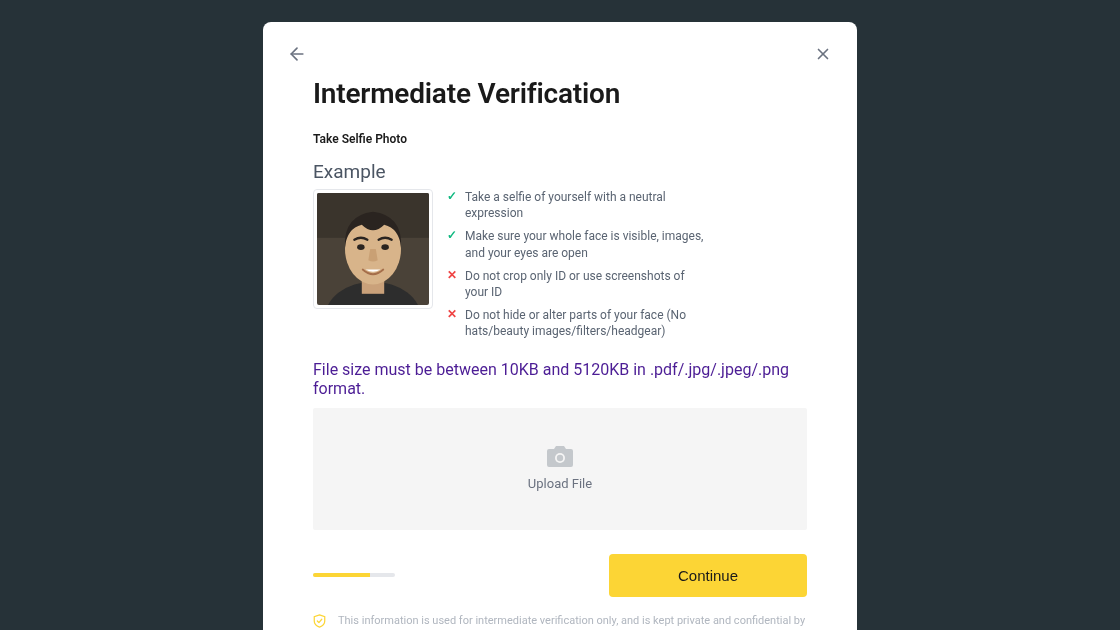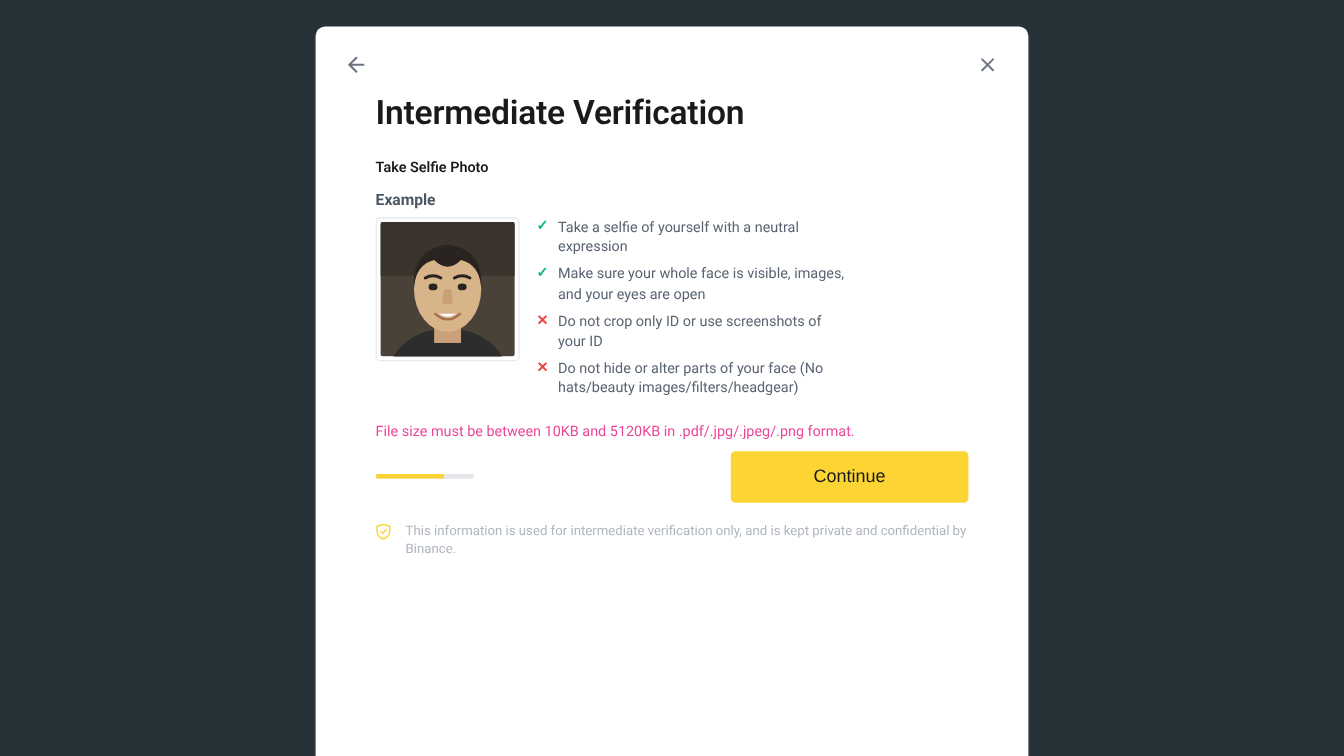--- a/index.html
+++ b/index.html
@@ -48,23 +48,23 @@
     margin-bottom: 22px;
     letter-spacing: -0.2px;
   }
   .subtitle {
     font-size: 12px;
     font-weight: 600;
     color: #1a1a1a;
     margin-bottom: 14px;
   }
   .example-label {
-    font-size: 13px;
+    font-size: 19px;
     color: #4b5563;
-    font-weight: 700;
+    font-weight: 400;
     margin-bottom: 6px;
   }
   .example-row {
     display: flex;
     gap: 14px;
     margin-bottom: 20px;
   }
   .photo-box {
     width: 120px;
     height: 120px;
@@ -92,22 +92,22 @@
   .rules .mark {
     flex-shrink: 0;
     width: 12px;
     font-weight: bold;
     font-size: 12px;
     line-height: 1.3;
   }
   .mark.ok { color: #10b981; }
   .mark.no { color: #ef4444; }
   .filehint {
-    font-size: 12px;
-    color: #ec4899;
+    font-size: 16px;
+    color: #4c1d95;
     margin-bottom: 10px;
   }
   .uploader {
     background: #f5f5f5;
     height: 122px;
     border-radius: 2px;
     display: flex;
     flex-direction: column;
     align-items: center;
     justify-content: center;
@@ -214,20 +214,28 @@
         </li>
         <li>
           <span class="mark no">✕</span>
           <span>Do not hide or alter parts of your face (No hats/beauty images/filters/headgear)</span>
         </li>
       </ul>
   </div>
 
   <div class="filehint">File size must be between 10KB and 5120KB in .pdf/.jpg/.jpeg/.png format.</div>
 
+  <div class="uploader">
+    <svg width="26" height="22" viewBox="0 0 26 22" fill="#c4c8cc">
+        <path d="M9 0 L17 0 L19 3 L24 3 Q26 3 26 5 L26 19 Q26 21 24 21 L2 21 Q0 21 0 19 L0 5 Q0 3 2 3 L7 3 Z"></path>
+        <circle cx="13" cy="12" r="5" fill="#f5f5f5"></circle>
+        <circle cx="13" cy="12" r="3.2" fill="#c4c8cc"></circle>
+      </svg>
+    <div class="uploader-label">Upload File</div>
+  </div>
 
   <div class="bottom-row">
     <div class="progress">
       <div class="progress-fill" style="width: 70%;"></div>
     </div>
     <button class="continue-btn">Continue</button>
   </div>
 
   <div class="footnote">
     <svg class="shield" width="13" height="14" viewBox="0 0 14 16" fill="none" stroke="#fcd535" stroke-width="1.4">

